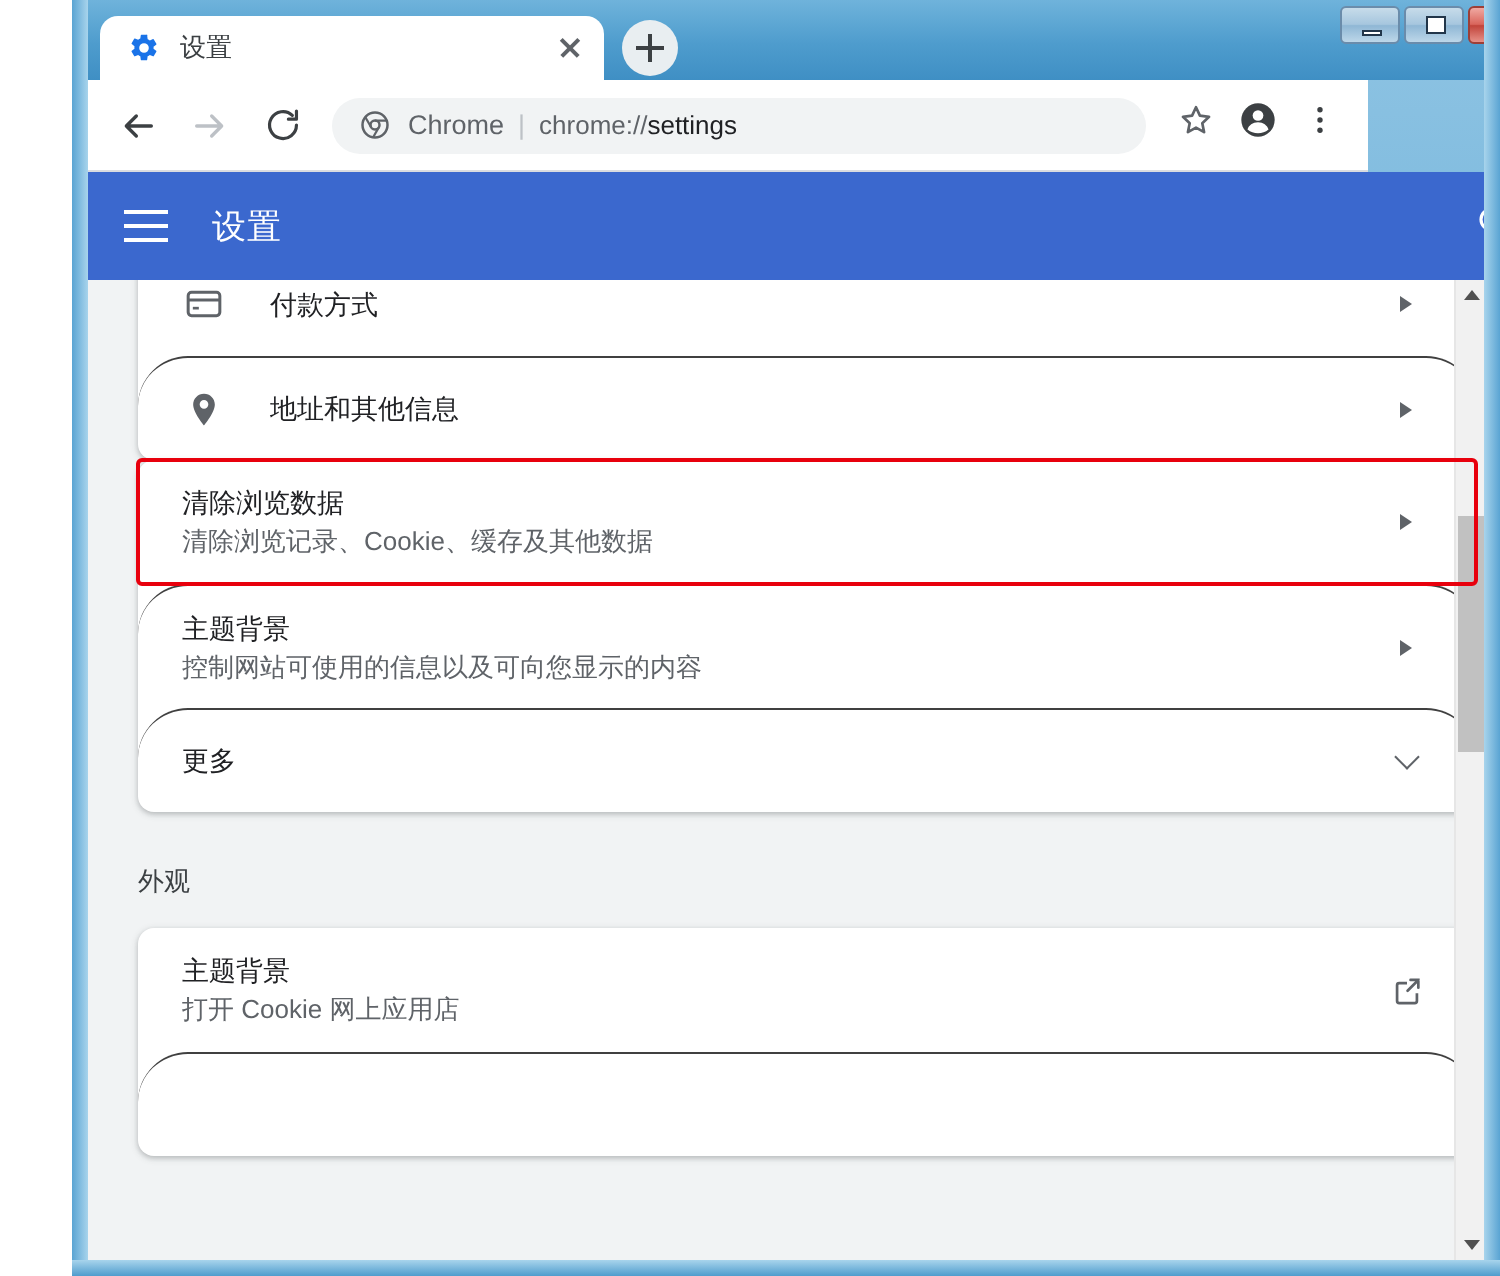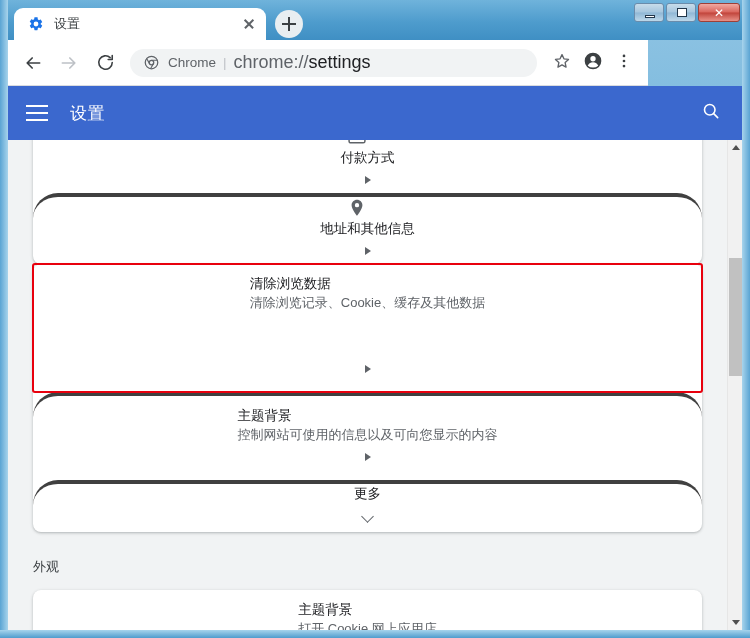--- a/index.html
+++ b/index.html
@@ -8,20 +8,21 @@
     font-family: "Liberation Sans", "DejaVu Sans", sans-serif;
     background: #ffffff;
     overflow: hidden;
   }
 
   
   .window {
     position: absolute; inset: 0;
     background: linear-gradient(180deg,#8fc4e3 0%, #6fb2da 40%, #4f9ccd 100%);
     padding: 0;
+    margin-left: 36px;
   }
   .frame-left  { position:absolute; left:0;  top:0; width:8px;  height:638px;
                  background: linear-gradient(90deg,#5aa4d3,#a8d4ec); }
   .frame-right { position:absolute; right:0; top:0; width:8px;  height:638px;
                  background: linear-gradient(270deg,#5aa4d3,#a8d4ec); }
   .frame-bottom{ position:absolute; left:0; bottom:0; width:750px; height:8px;
                  background: linear-gradient(180deg,#a8d4ec,#4f9ccd); }
 
   
   .tabstrip {
@@ -93,21 +94,21 @@
   }
   .nav-btn svg { display:block; }
   .omnibox {
     flex:1 1 auto; height:28px; background:#f1f3f4; border-radius:14px;
     display:flex; align-items:center; padding:0 14px; margin:0 8px 0 4px;
     cursor:text; overflow:hidden;
   }
   .omni-icon { width:15px; height:15px; flex:0 0 15px; margin-right:9px; }
   .omni-label { font-size:13.5px; color:#5f6368; white-space:nowrap; }
   .omni-sep { color:#bdc1c6; margin:0 7px; font-size:13.5px; }
-  .omni-url { font-size:18px; color:#5f6368; white-space:nowrap; }
+  .omni-url { font-size:13px; color:#5f6368; white-space:nowrap; }
   .omni-url b { color:#202124; font-weight:normal; }
   .tool-icon {
     width:28px; height:28px; flex:0 0 28px; margin-left:3px;
     display:flex; align-items:center; justify-content:center; cursor:pointer;
   }
 
   
   .settings-header {
     position:absolute; left:8px; top:86px; width:734px; height:54px;
     background:#3b68ce; display:flex; align-items:center; padding:0 18px;
@@ -126,23 +127,23 @@
   .content {
     position:absolute; left:8px; top:140px; width:719px; height:490px;
     background:#f1f3f4; overflow:hidden;
   }
   .card {
     margin:0 25px 0 25px; background:#ffffff; border-radius:8px;
     box-shadow:0 1px 2px rgba(60,64,67,.22), 0 1px 3px 1px rgba(60,64,67,.10);
   }
   .row {
     display:flex; align-items:center; min-height:52px; padding:0 22px 0 22px;
-    cursor:pointer; position:relative;flex-direction:column;
-  }
-  .row + .row { border-top:4px solid #404040;border-radius:25px; }
+    cursor:pointer; position:relative;
+  }
+  .row + .row { border-top:1px solid #404040;border-radius:25px; }
   .row-icon { width:22px; flex:0 0 22px; margin-right:22px; display:flex; align-items:center; justify-content:center; }
   .row-text { flex:1 1 auto; min-width:0; }
   .row-title { font-size:13.5px; color:#202124; line-height:19px; }
   .row-sub   { font-size:13px; color:#5f6368; line-height:18px; margin-top:1px; }
   .row-tall { min-height:62px; padding-top:10px; padding-bottom:10px; }
   .row-end { width:26px; flex:0 0 26px; display:flex; align-items:center; justify-content:center; }
   .arrow-right {
     width:0; height:0; border-left:6px solid #5f6368;
     border-top:4.5px solid transparent; border-bottom:4.5px solid transparent;
   }

